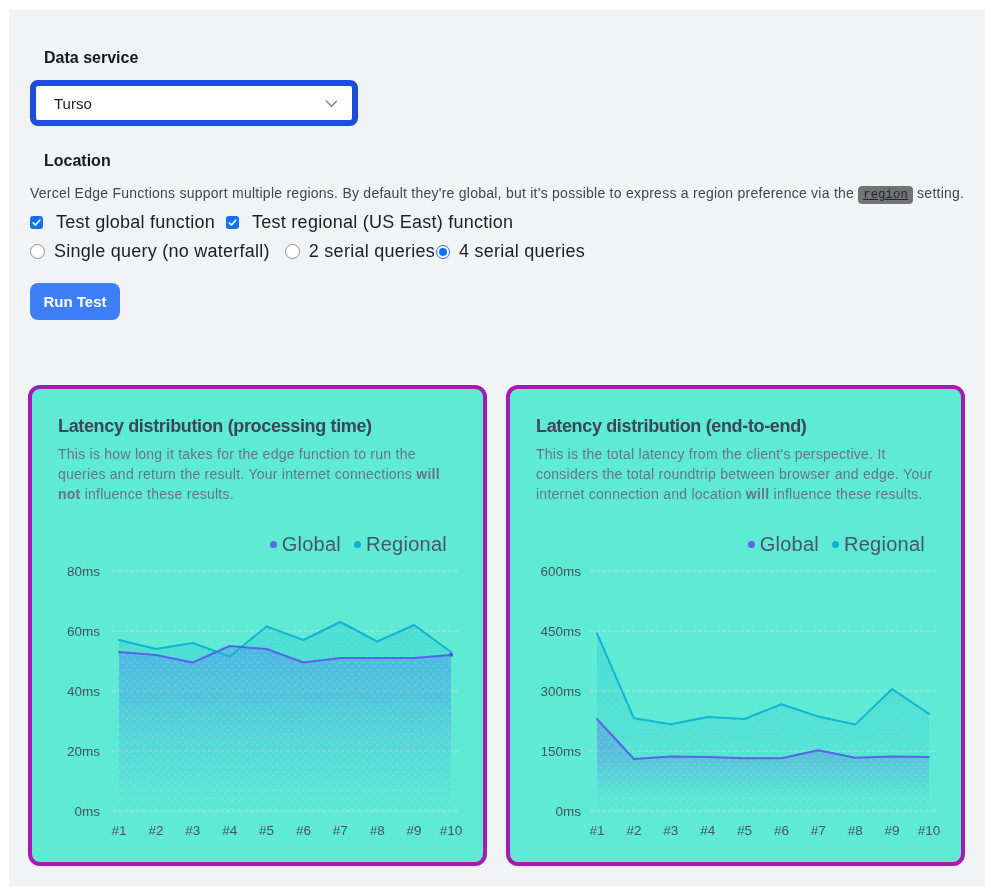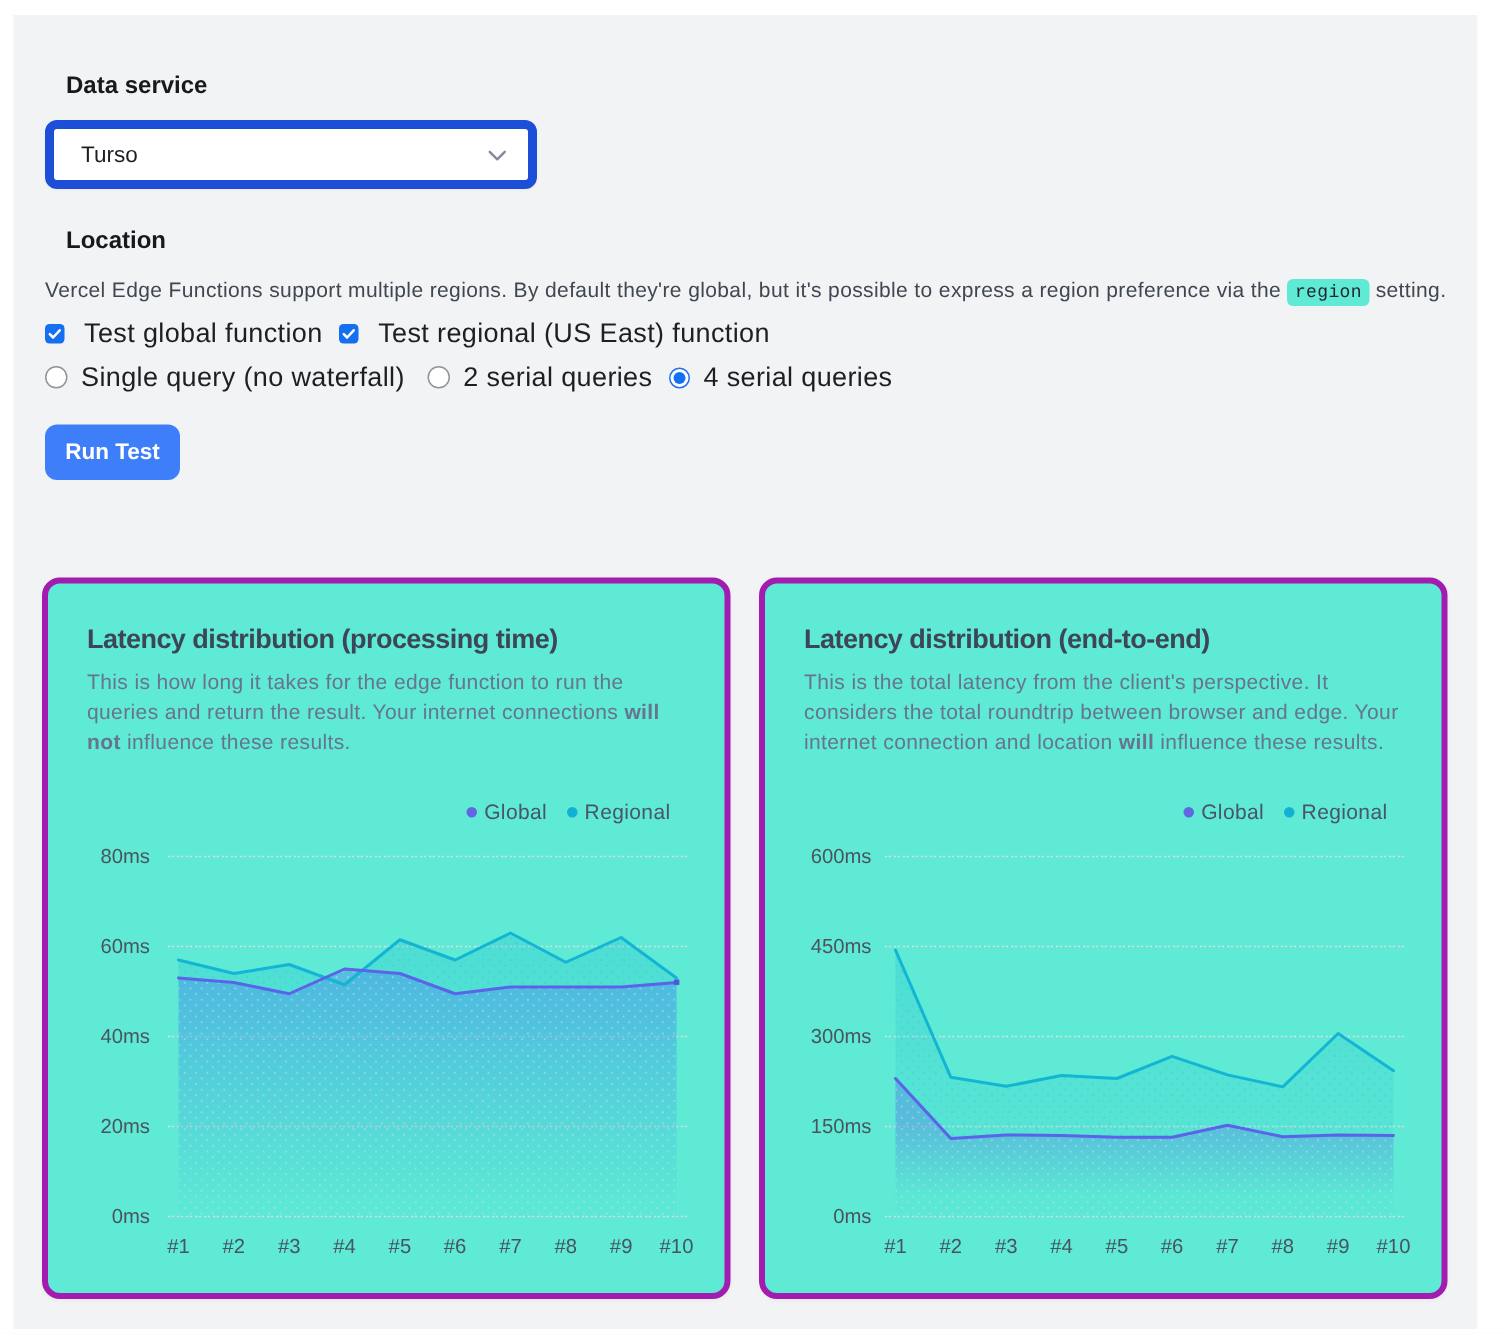--- a/index.html
+++ b/index.html
@@ -5,32 +5,32 @@
 html,body{margin:0;padding:0;background:#fff;}
 body{font-family:"Liberation Sans",sans-serif;width:1006px;height:889px;position:relative;}
 .panel{position:absolute;left:9px;top:10px;width:976px;height:876px;background:#f1f3f5;}
 .inner{padding:26px 21px 0 21px;}
 h3{font-size:16px;font-weight:700;color:#17191d;margin:14px;line-height:16px;}
 .select{margin-top:12px;width:316px;height:34px;background:#fff;border:6px solid #1d4ed8;border-radius:8px;display:flex;align-items:center;position:relative;box-shadow:0 1px 2px rgba(0,0,0,0.03);}
 .select span{font-size:15px;color:#1c1f24;margin-left:18px;}
 .select svg{position:absolute;right:14px;top:11px;}
 .h-loc{margin-top:27px;}
 p.top{font-size:14px;color:#3f4750;margin:8px 0 0 0;line-height:20px;letter-spacing:0.25px;white-space:nowrap;}
-code{font-family:"Liberation Mono",monospace;font-size:12px;background:#5eead4;border-radius:4px;padding:2px 5px;color:#23272d;}
+code{font-family:"Liberation Mono",monospace;font-size:12px;background:#737373;border-radius:4px;padding:2px 5px;color:#23272d;text-decoration:underline;}
 .chkrow{margin-top:7px;display:flex;align-items:center;font-size:18px;color:#1c1f24;letter-spacing:0.25px;}
 .box{width:13px;height:13px;border-radius:3px;background:#156ff1;display:inline-flex;align-items:center;justify-content:center;margin-right:13px;flex:none;}
 .rad{width:13px;height:13px;border-radius:50%;background:#fff;border:1px solid #8e959d;display:inline-block;margin-right:9px;flex:none;}
 .radon{border:1.5px solid #2270f2;width:12px;height:12px;position:relative;}
 .radon:after{content:"";position:absolute;left:2px;top:2px;width:8px;height:8px;border-radius:50%;background:#1071f5;}
 .btn{margin-top:21px;width:90px;height:37px;background:#3e7ef8;color:#fff;border:none;border-radius:8px;font-family:"Liberation Sans",sans-serif;font-size:15px;font-weight:700;}
 .cards{position:absolute;left:19px;top:375px;display:flex;gap:19px;}
 .card{width:459px;height:481px;background:#5eead4;border:4px solid #a21caf;border-radius:12px;box-sizing:border-box;box-shadow:0 1px 3px rgba(0,0,0,0.04);position:relative;}
 .card h2{font-size:18px;font-weight:700;color:#3d4656;margin:26px 26px 0 26px;line-height:22px;letter-spacing:-0.35px;}
 .card p{font-size:14px;color:#67748b;line-height:20px;margin:7px 26px 0 26px;letter-spacing:0.25px;white-space:nowrap;}
-.legend{position:absolute;top:144px;right:36px;display:flex;align-items:center;font-size:14px;color:#49556b;gap:5px;letter-spacing:0.25px;}
+.legend{position:absolute;top:144px;right:36px;display:flex;align-items:center;font-size:20px;color:#49556b;gap:5px;letter-spacing:0.25px;}
 .legend .gap{width:3px;}
 .dot{width:7px;height:7px;border-radius:50%;flex:none;}
 .chart{position:absolute;left:0;top:160px;}
 </style>
 </head>
 <body>
 <div class="panel">
 <div class="inner">
   <h3>Data service</h3>
   <div class="select">
@@ -52,21 +52,21 @@
           <svg width="11" height="11" viewBox="0 0 11 11">
             <path d="M2.2 5.8 L4.4 8 L8.8 3.2" fill="none" stroke="#fff" stroke-width="1.7" stroke-linecap="round" stroke-linejoin="round"></path>
           </svg>
         </span>
         <span>Test regional (US East) function</span>
   </div>
   <div class="chkrow" style="margin-top:8px;">
     <span class="rad"></span>
         <span style="margin-right:15px;">Single query (no waterfall)</span>
     <span class="rad"></span>
-        <span style="margin-right:11px;">2 serial queries</span>
+        <span style="margin-right:1px;">2 serial queries</span>
     <span class="rad radon"></span>
         <span>4 serial queries</span>
   </div>
   <button class="btn">Run Test</button>
 </div>
 <div class="cards">
   <div class="card">
     <h2>Latency distribution (processing time)</h2>
     <p>This is how long it takes for the edge function to run the<br>queries and return the result. Your internet connections <b>will</b><br><b>not</b> influence these results.</p>
     <div class="legend"><span class="dot" style="background:#6166e3;"></span>Global<span class="gap"></span><span class="dot" style="background:#12b1d2;"></span>Regional</div>

